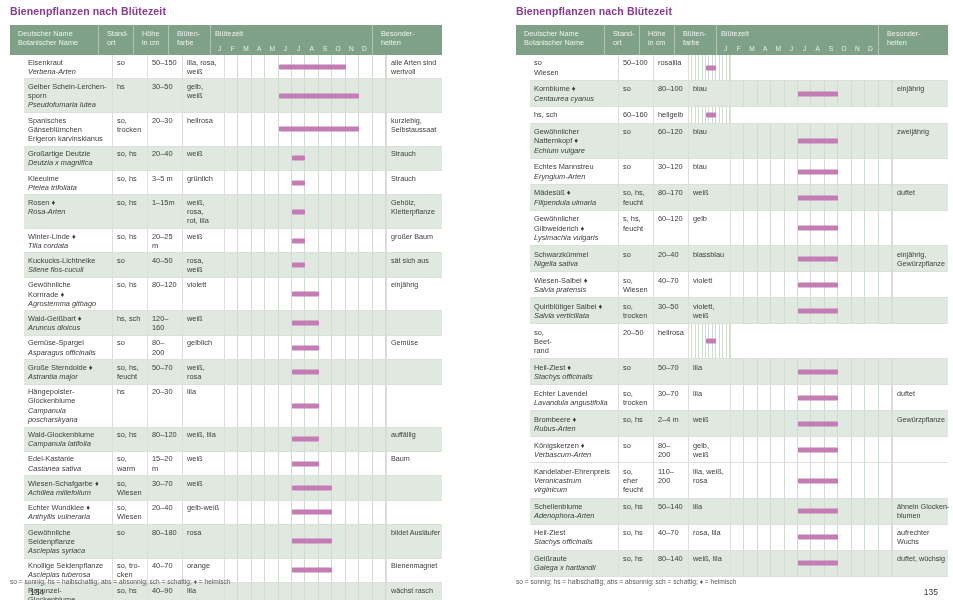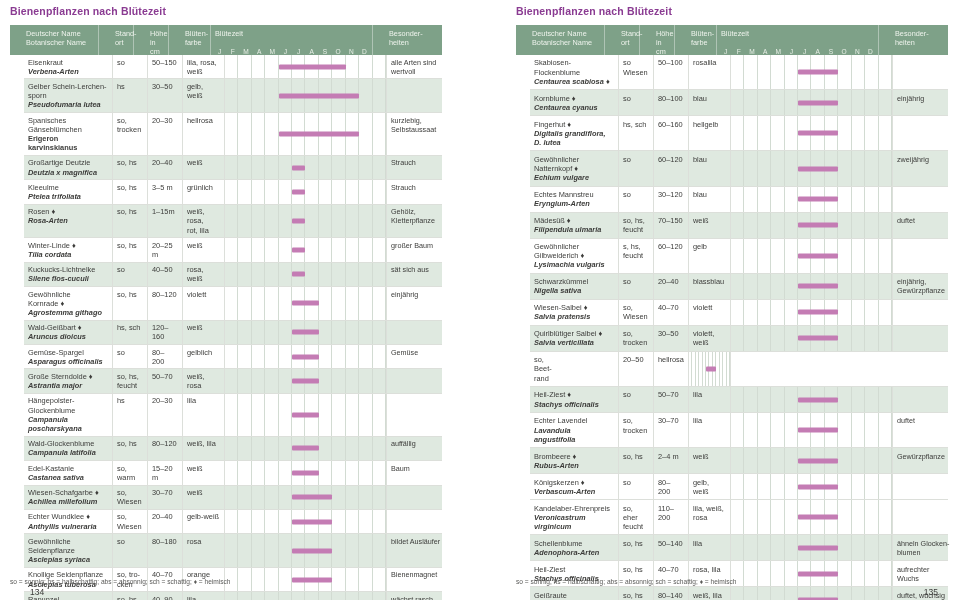--- a/index.html
+++ b/index.html
@@ -21,41 +21,41 @@
 
   .table{position:absolute;top:25px;left:0;width:432px;}
 
   .thead{
     display:grid;grid-template-columns:88px 35px 35px 42px 162px 70px;
     background:var(--c-table-header-bg,#7ea188);
     color:#eef3ec;height:30px;box-sizing:border-box;
     font-size:7.3px;line-height:9.2px;
   }
   .th{
-    padding:4px 3px 2px 16px;box-sizing:border-box;white-space:pre-line;
+    padding:4px 3px 2px 8px;box-sizing:border-box;white-space:pre-line;
     border-left:1px solid rgba(255,255,255,.38);
   }
   .th:first-child{border-left:none;}
   .th-bloom{display:flex;flex-direction:column;justify-content:space-between;padding:4px 0 2px 4px;}
   .months{display:flex;width:158px;margin-left:-2px;}
   .month{flex:1;text-align:center;font-size:6.6px;color:#e9efe7;}
 
   .row{
     display:grid;grid-template-columns:88px 35px 35px 42px 162px 70px;
     border-bottom:1px solid #dcdfda;
     font-size:7.4px;line-height:9.2px;background:#ffffff;margin-left:14px;
   }
   .row.shaded{background:var(--c-shaded-row-bg,#dfe9e0);}
   .cell{
     padding:2.5px 4px;box-sizing:border-box;white-space:pre-line;
     border-left:1px solid #dcdfda;
   }
   .page-135 .cell{padding-top:3.3px;padding-bottom:3.3px;}
   .cell:first-child{border-left:none;}
-  .bot{font-style:italic;font-weight:bold;}
+  .bot{font-style:italic;}
   .bot.upright{font-style:normal;}
 
   .cell-bloom{
     position:relative;padding:0;
     background-image:repeating-linear-gradient(90deg,
       transparent 0, transparent calc(100%/12 - 1px),
       var(--c-grid-line,#d2dbd2) calc(100%/12 - 1px), var(--c-grid-line,#d2dbd2) calc(100%/12));
   }
   .bar{
     position:absolute;top:50%;transform:translateY(-50%);
@@ -291,39 +291,36 @@
 farbe</div>
       <div class="th th-bloom">
         <div>Blütezeit</div>
         <div class="months"><span class="month">J</span><span class="month">F</span><span class="month">M</span><span class="month">A</span><span class="month">M</span><span class="month">J</span><span class="month">J</span><span class="month">A</span><span class="month">S</span><span class="month">O</span><span class="month">N</span><span class="month">D</span></div>
       </div>
       <div class="th">Besonder-
 heiten</div>
     </div>
     <div class="tbody">
         <div class="row">
-          <div class="cell cell-name"><div class="de">Skabiosen-Flockenblume</div><div class="bot">Centaurea scabiosa ♦</div></div>
           <div class="cell">so
 Wiesen</div>
           <div class="cell">50–100</div>
           <div class="cell">rosalila</div>
           <div class="cell cell-bloom"><div class="bar" style="left: 41.6667%; width: 25%;"></div></div>
           <div class="cell cell-notes"></div>
         </div>
         <div class="row shaded">
           <div class="cell cell-name"><div class="de">Kornblume ♦</div><div class="bot">Centaurea cyanus</div></div>
           <div class="cell">so</div>
           <div class="cell">80–100</div>
           <div class="cell">blau</div>
           <div class="cell cell-bloom"><div class="bar" style="left: 41.6667%; width: 25%;"></div></div>
           <div class="cell cell-notes">einjährig</div>
         </div>
         <div class="row">
-          <div class="cell cell-name"><div class="de">Fingerhut ♦</div><div class="bot">Digitalis grandiflora,
-D. lutea</div></div>
           <div class="cell">hs, sch</div>
           <div class="cell">60–160</div>
           <div class="cell">hellgelb</div>
           <div class="cell cell-bloom"><div class="bar" style="left: 41.6667%; width: 25%;"></div></div>
           <div class="cell cell-notes"></div>
         </div>
         <div class="row shaded">
           <div class="cell cell-name"><div class="de">Gewöhnlicher
 Natternkopf ♦</div><div class="bot">Echium vulgare</div></div>
           <div class="cell">so</div>
@@ -337,21 +334,21 @@
           <div class="cell">so</div>
           <div class="cell">30–120</div>
           <div class="cell">blau</div>
           <div class="cell cell-bloom"><div class="bar" style="left: 41.6667%; width: 25%;"></div></div>
           <div class="cell cell-notes"></div>
         </div>
         <div class="row shaded">
           <div class="cell cell-name"><div class="de">Mädesüß ♦</div><div class="bot">Filipendula ulmaria</div></div>
           <div class="cell">so, hs,
 feucht</div>
-          <div class="cell">70–150</div>
+          <div class="cell">80–170</div>
           <div class="cell">weiß</div>
           <div class="cell cell-bloom"><div class="bar" style="left: 41.6667%; width: 25%;"></div></div>
           <div class="cell cell-notes">duftet</div>
         </div>
         <div class="row">
           <div class="cell cell-name"><div class="de">Gewöhnlicher
 Gilbweiderich ♦</div><div class="bot">Lysimachia vulgaris</div></div>
           <div class="cell">s, hs,
 feucht</div>
           <div class="cell">60–120</div>

